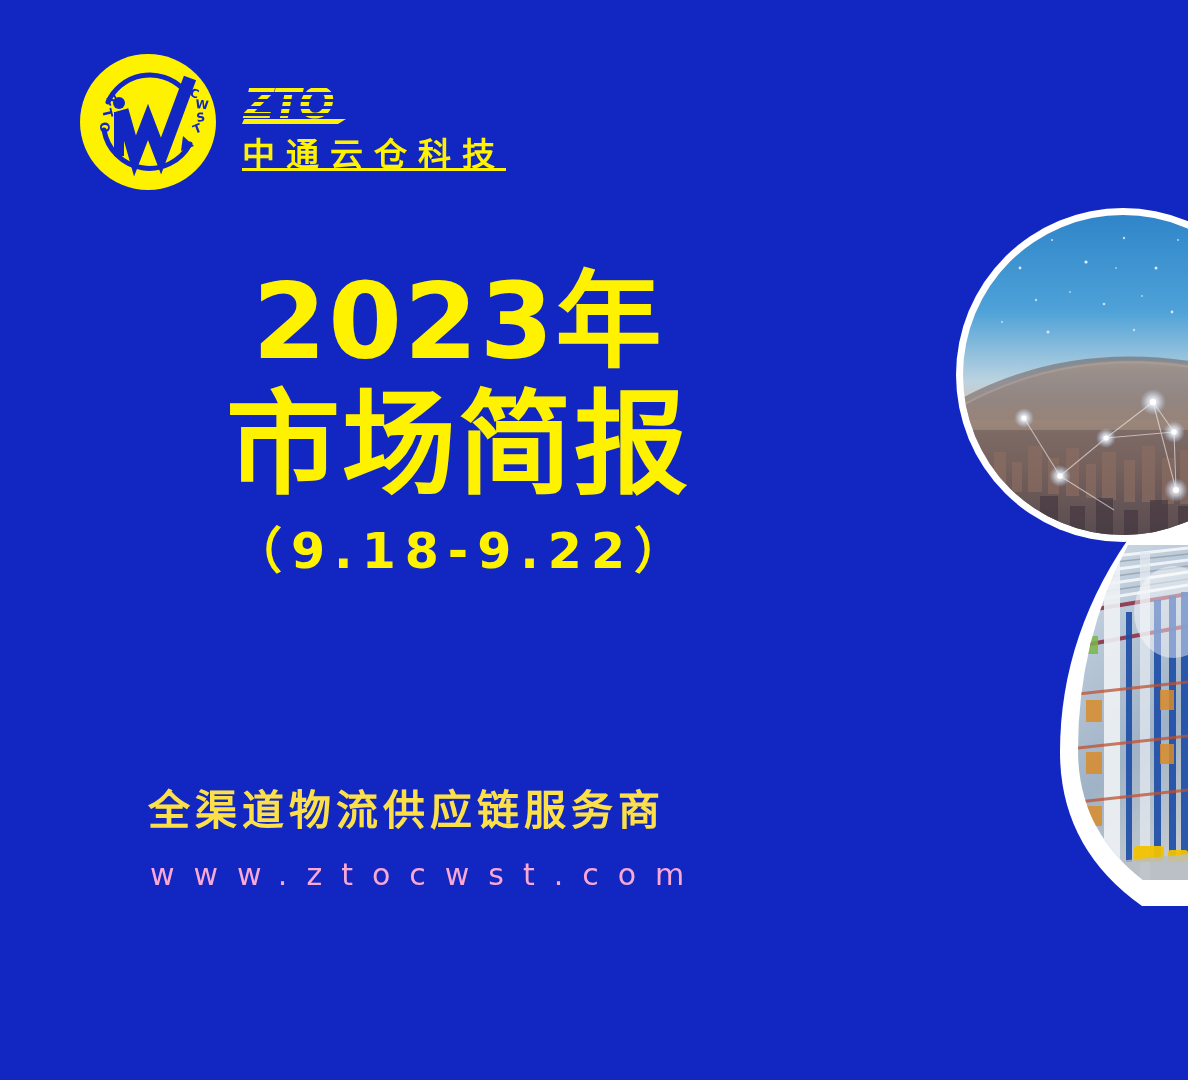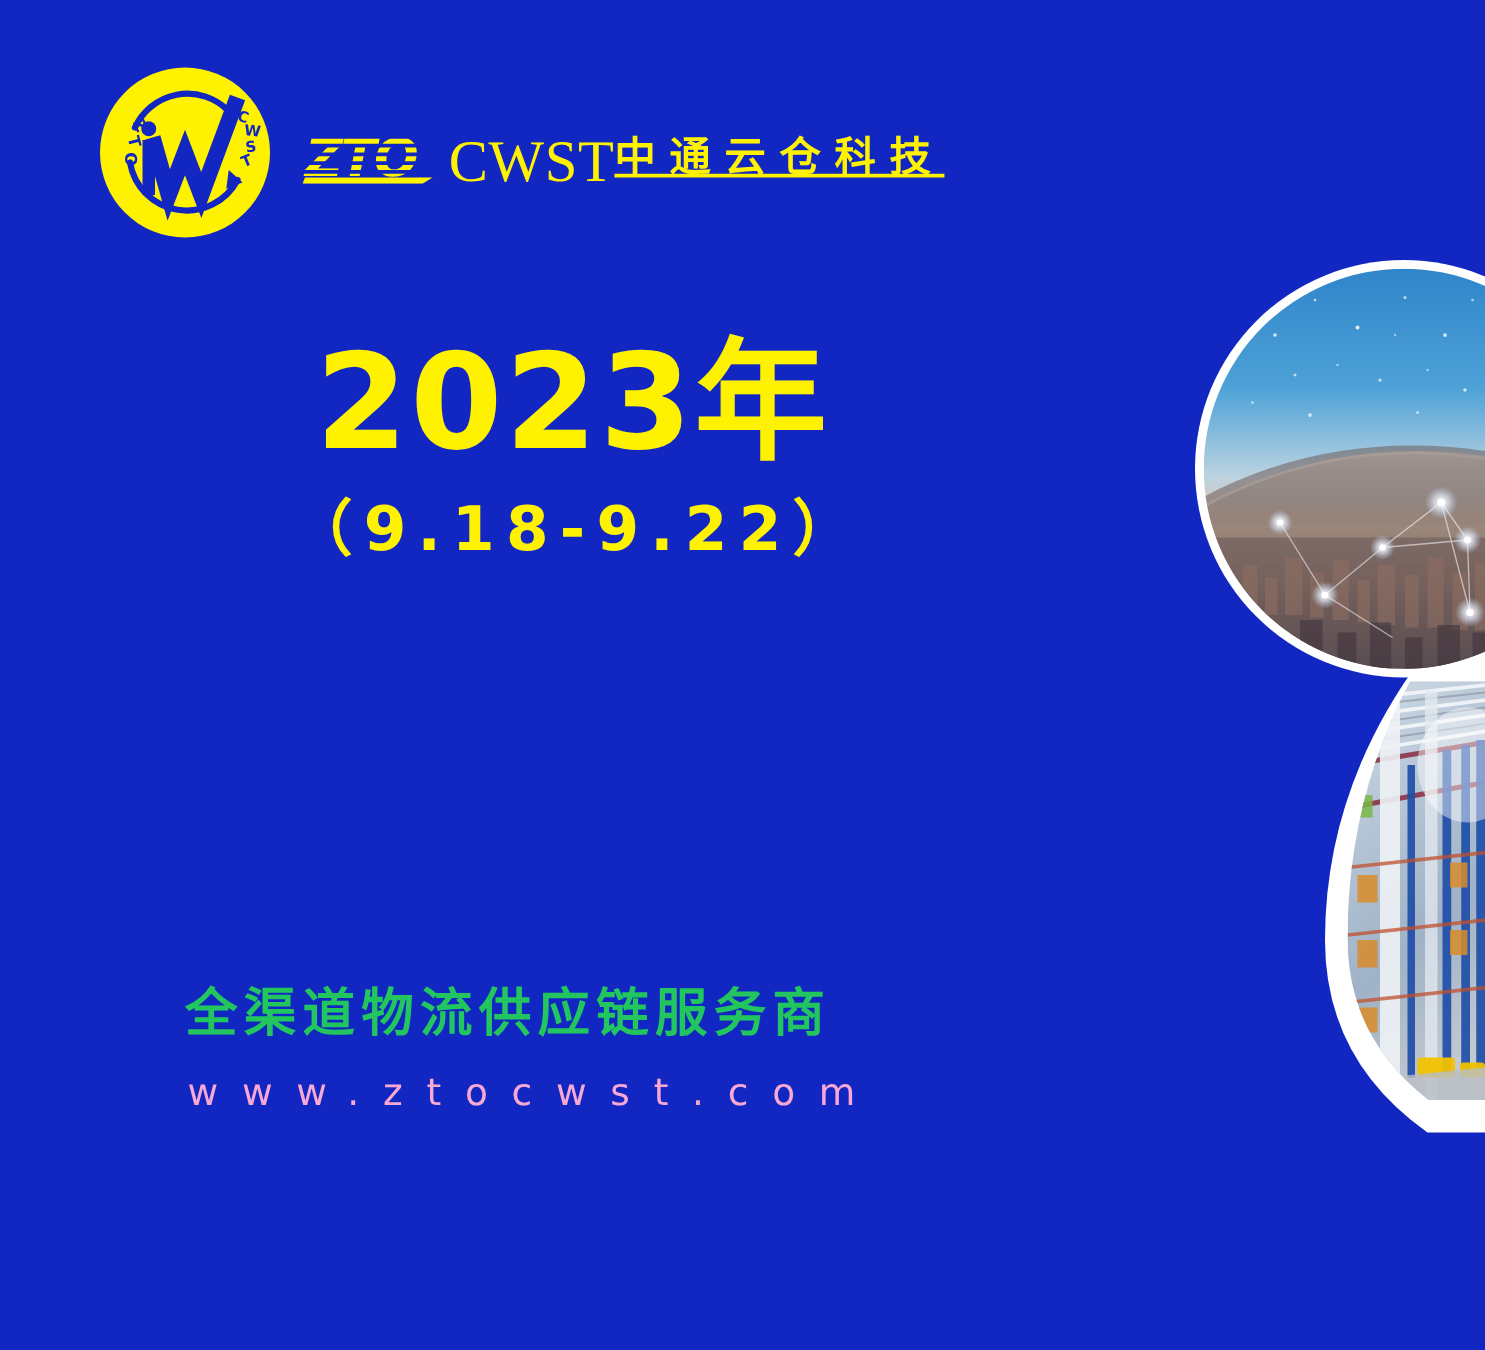--- a/index.html
+++ b/index.html
@@ -33,21 +33,21 @@
   .brand-mark {
     width: 140px;
     height: 140px;
     position: relative;
     flex: 0 0 auto;
   }
   .brand-mark svg { display: block; width: 140px; height: 140px; }
 
   .brand-words {
     display: flex;
-    flex-direction: row;
+    flex-direction: column;
     justify-content: center;
     padding-top: 6px;
   }
 
   .wordmark-row {
     display: flex;
     align-items: baseline;
     height: 52px;
   }
   .wordmark-zto {
@@ -129,21 +129,21 @@
   
   .tagline {
     position: absolute;
     left: 148px;
     top: 786px;
     font-family: "DejaVu Sans", "Liberation Sans", sans-serif;
     font-weight: 700;
     font-size: 42px;
     line-height: 50px;
     letter-spacing: 5px;
-    color: #22c55e;
+    color: #fde047;
     white-space: nowrap;
   }
 
   .site-url {
     position: absolute;
     left: 150px;
     top: 856px;
     font-family: "DejaVu Sans", "Liberation Sans", sans-serif;
     font-size: 30px;
     line-height: 38px;
@@ -216,28 +216,28 @@
                 </g>
               </mask>
             </defs>
             <g mask="url(#stripeMask)">
               <text x="2" y="40" font-family="'DejaVu Sans','Liberation Sans',sans-serif" font-size="42" font-weight="700" font-style="italic" fill="#fff200" letter-spacing="-2">ZTO</text>
             </g>
 
             <path d="M2 41 L104 41 L96 46 L0 46 Z" fill="#fff200"></path>
           </svg>
         </span>
-        <span class="wordmark-cwst">CWST</span>
       </div>
       <div class="wordmark-cn">中通云仓科技</div>
     </div>
   </div>
 
   <div class="title-block">
     <div class="title-line l1">2023年</div>
+    <div class="title-line l3">市场简报</div>
     <div class="title-range">（9.18-9.22）</div>
   </div>
 
   <div class="tagline">全渠道物流供应链服务商</div>
   <div class="site-url">www.ztocwst.com</div>
 
   <div class="art">
     <svg viewBox="0 0 260 1080" aria-hidden="true">
       <defs>
 

